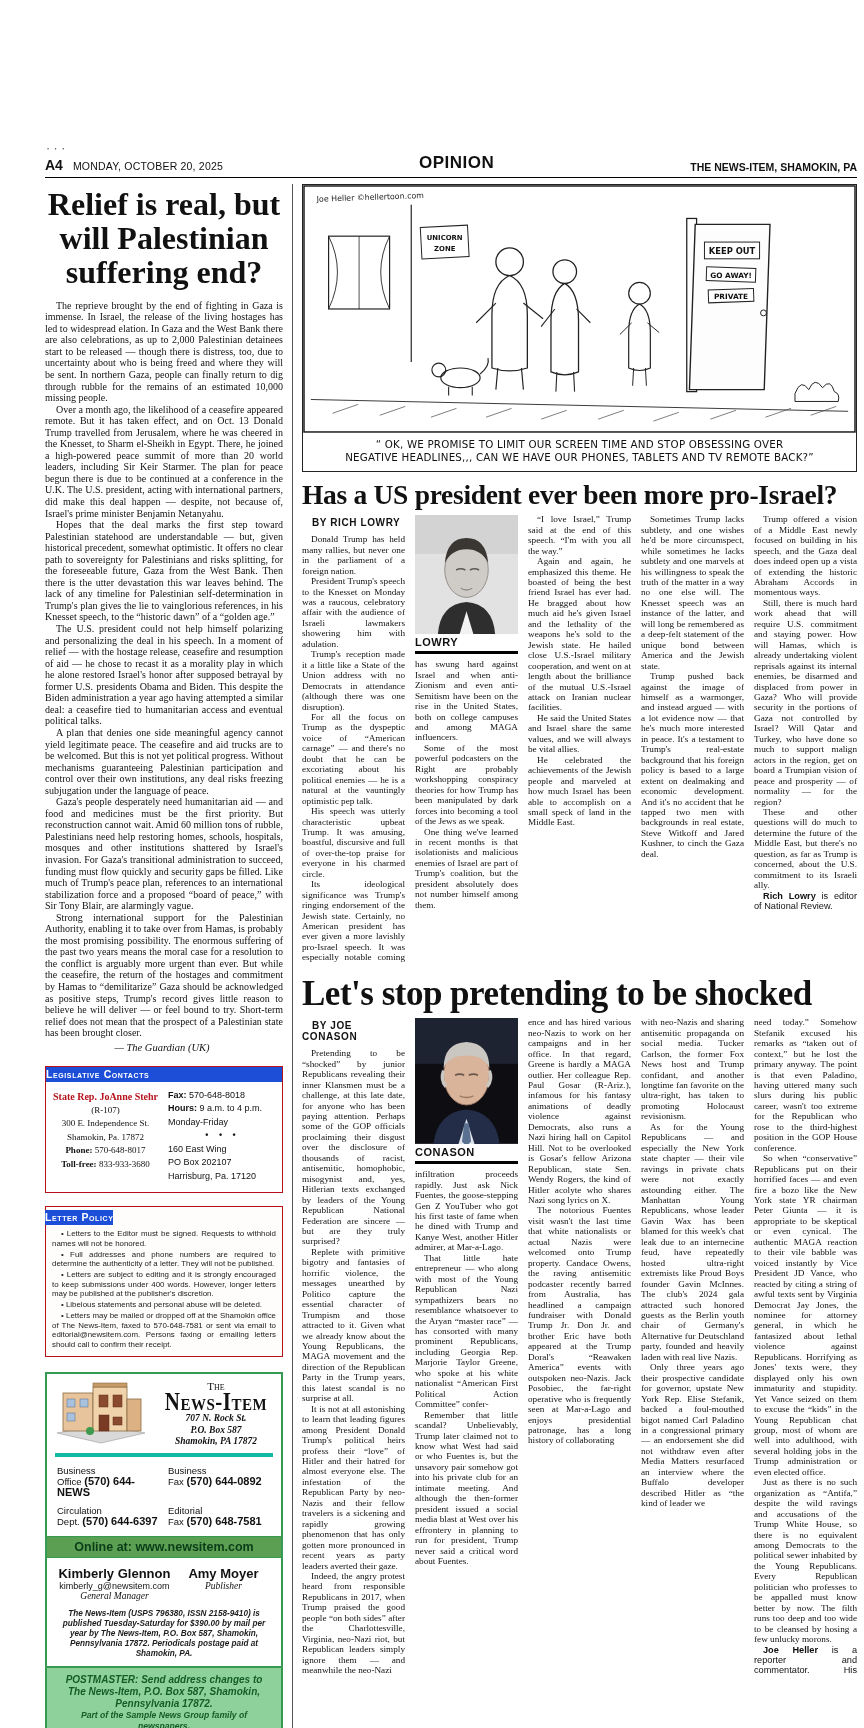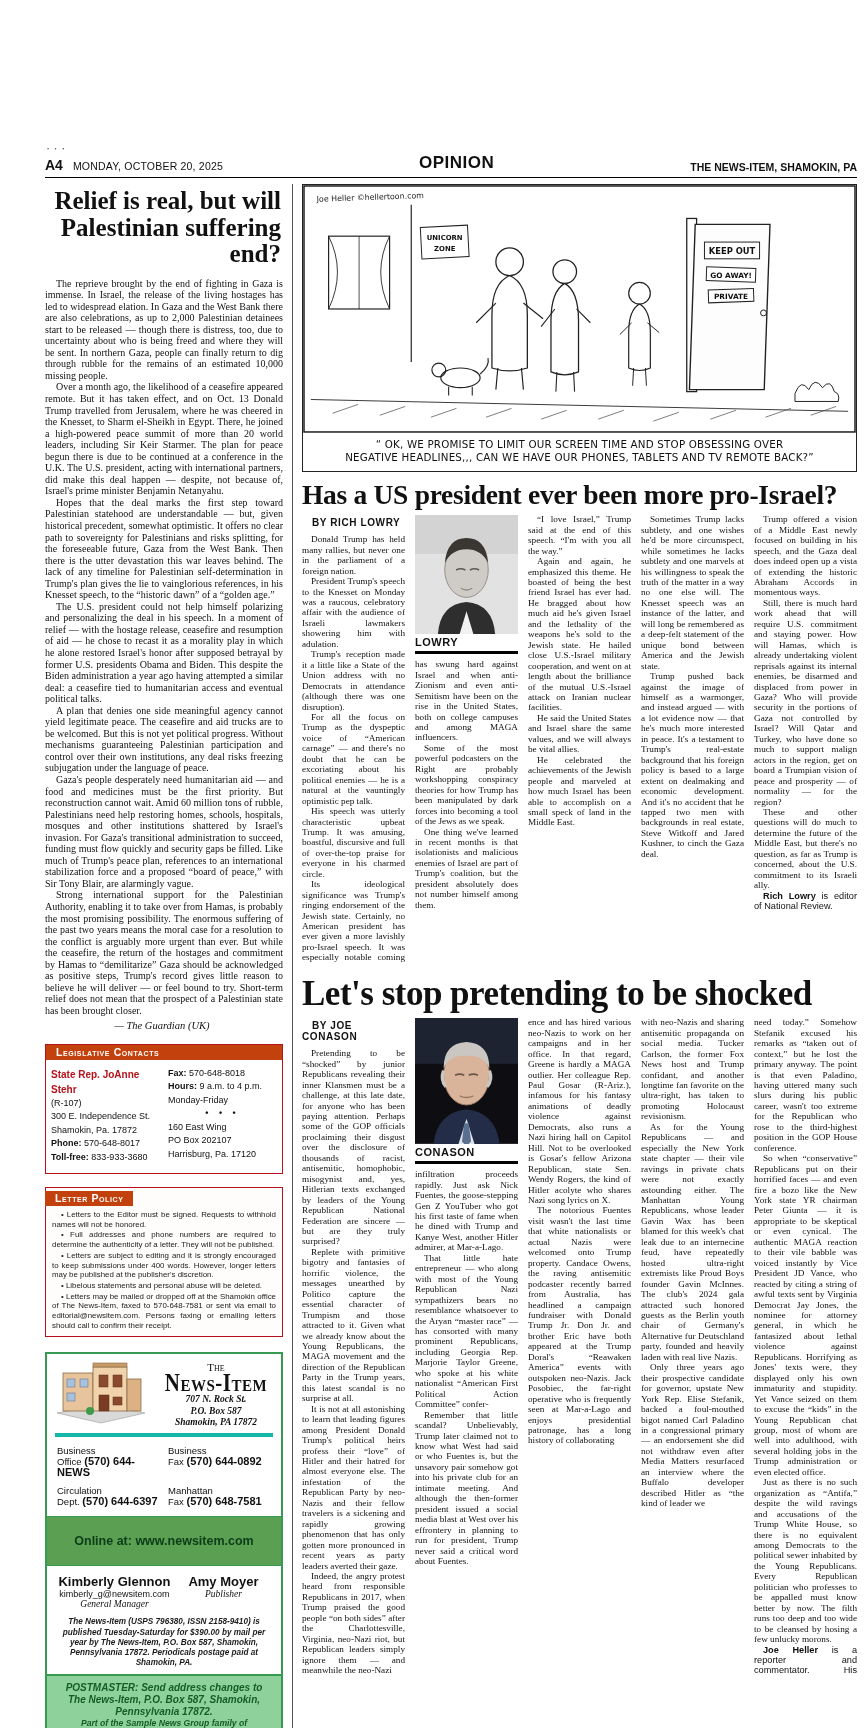--- a/index.html
+++ b/index.html
@@ -15,47 +15,47 @@
   .pagedate{font-size:10.5px;letter-spacing:.2px;}
   .section-title{font-weight:bold;font-size:17px;letter-spacing:.5px;}
   .paper-name{font-weight:bold;font-size:10.5px;}
 
   
   .content{display:flex;margin-top:6px;}
   .left-rail{width:238px;flex:none;}
   .main{flex:1;border-left:1px solid #555;padding-left:9px;margin-left:9px;}
 
   
-  .ed-headline{font-weight:bold;font-size:25px;line-height:1.06;text-align:right;margin:4px 2px 10px;}
+  .ed-headline{font-weight:bold;font-size:32px;line-height:1.06;text-align:center;margin:4px 2px 10px;}
   .ed-body p{font-size:10px;line-height:11.55px;text-align:justify;text-indent:11px;margin:0;}
   .ed-attrealign{text-align:center;font-style:italic;font-size:10.5px;margin:3px 4px 0 0;}
 
   
-  .redbar{background:#c2410c;color:#fff;font-family:"Liberation Sans","DejaVu Sans",sans-serif;font-weight:bold;font-variant:small-caps;font-size:10.5px;letter-spacing:.6px;padding:1px 10px 2px;}
+  .redbar{background:#1d4ed8;color:#fff;font-family:"Liberation Sans","DejaVu Sans",sans-serif;font-weight:bold;font-variant:small-caps;font-size:10.5px;letter-spacing:.6px;padding:1px 0 2px;}
   .leg-box{border:1px solid #b5121b;margin-top:13px;}
   .leg-grid{display:flex;padding:7px 5px 9px;font-family:"Liberation Sans","DejaVu Sans",sans-serif;font-size:9px;line-height:13.5px;}
   .leg-col{flex:1;}
-  .leg-col.c{}
+  .leg-col.c{text-align:center;font-family:Liberation Serif, serif;}
   .leg-name{color:#b5121b;font-weight:bold;font-size:10px;line-height:15px;}
   .leg-grid b{font-weight:bold;}
   .leg-dots{letter-spacing:4px;text-align:center;font-weight:bold;}
 
   .lp-box{border:1px solid #b5121b;margin-top:13px;padding-bottom:5px;background:#fffdfb;}
   .lp-tab{display:inline-block;margin:-1px 0 4px -1px;}
   .lp-box p{font-family:"Liberation Sans","DejaVu Sans",sans-serif;font-size:7.9px;line-height:9.7px;text-align:justify;text-indent:9px;margin:0 6px 1px;color:#222;}
 
   .ni-box{border:2px solid #379a52;margin-top:15px;padding:7px 8px 0;text-align:center;}
   .ni-top{display:flex;align-items:center;gap:12px;border-bottom:4px solid #14b8a6;padding-bottom:4px;}
   .ni-mast{flex:1;}
   .mast-the{font-size:11px;font-variant:small-caps;line-height:10px;}
   .mast-name{font-size:21px;font-weight:bold;letter-spacing:.5px;transform:scaleY(1.15);font-variant:small-caps;line-height:22px;}
   .ni-addr p{font-weight:bold;font-style:italic;font-size:9.5px;line-height:11.5px;margin:0;}
   .ni-contacts{display:grid;grid-template-columns:1fr 1fr;gap:7px 8px;text-align:left;font-family:"Liberation Sans","DejaVu Sans",sans-serif;font-size:9.5px;line-height:11px;margin:8px 2px 0;}
   .ni-contacts .num{font-weight:bold;font-size:11px;}
-  .online-bar{background:#5ba052;color:#0b3d18;font-family:"Liberation Sans","DejaVu Sans",sans-serif;font-weight:bold;font-size:12.5px;padding:17px 0;margin:9px -8px 0;border-top:1.5px solid #379a52;border-bottom:1.5px solid #379a52;}
+  .online-bar{background:#5ba052;color:#0b3d18;font-family:"Liberation Sans","DejaVu Sans",sans-serif;font-weight:bold;font-size:12.5px;padding:3px 0;margin:9px -8px 0;border-top:1.5px solid #379a52;border-bottom:1.5px solid #379a52;}
   .ni-staff{display:grid;grid-template-columns:1.2fr 1fr;margin-top:8px;align-items:start;}
   .staff-name{font-family:"Liberation Sans","DejaVu Sans",sans-serif;font-weight:bold;font-size:13px;}
   .staff-email{font-family:"Liberation Sans","DejaVu Sans",sans-serif;font-size:9px;}
   .staff-role{font-style:italic;font-size:9.5px;}
   .pub-info{font-family:"Liberation Sans","DejaVu Sans",sans-serif;font-weight:bold;font-style:italic;font-size:8.2px;line-height:10.2px;margin:8px 2px 6px;color:#1d1d1d;}
   .postmaster{background:#8fd19b;margin:0 -8px;padding:6px 10px 5px;border-top:2px solid #379a52;font-family:"Liberation Sans","DejaVu Sans",sans-serif;font-weight:bold;font-style:italic;color:#145c28;}
   .pm-main{font-size:10px;line-height:12px;}
   .pm-family{font-size:8.6px;line-height:11px;}
 
   
@@ -180,21 +180,21 @@
                   <p>P.O. Box 587</p>
                   <p>Shamokin, PA 17872</p>
                 </div>
           </div>
         </div>
 
         <div class="ni-contacts">
           <div><span>Business</span><br><span>Office</span> <span class="num">(570) 644-NEWS</span></div>
           <div><span>Business</span><br><span>Fax</span> <span class="num">(570) 644-0892</span></div>
           <div><span>Circulation</span><br><span>Dept.</span> <span class="num">(570) 644-6397</span></div>
-          <div><span>Manhattan</span><br><span>Fax</span> <span class="num">(570) 648-7581</span></div>
+          <div><span>Editorial</span><br><span>Fax</span> <span class="num">(570) 648-7581</span></div>
         </div>
 
         <div class="online-bar">Online at: www.newsitem.com</div>
 
         <div class="ni-staff">
           <div>
             <div class="staff-name">Kimberly Glennon</div>
             <div class="staff-email">kimberly_g@newsitem.com</div>
             <div class="staff-role">General Manager</div>
           </div>

